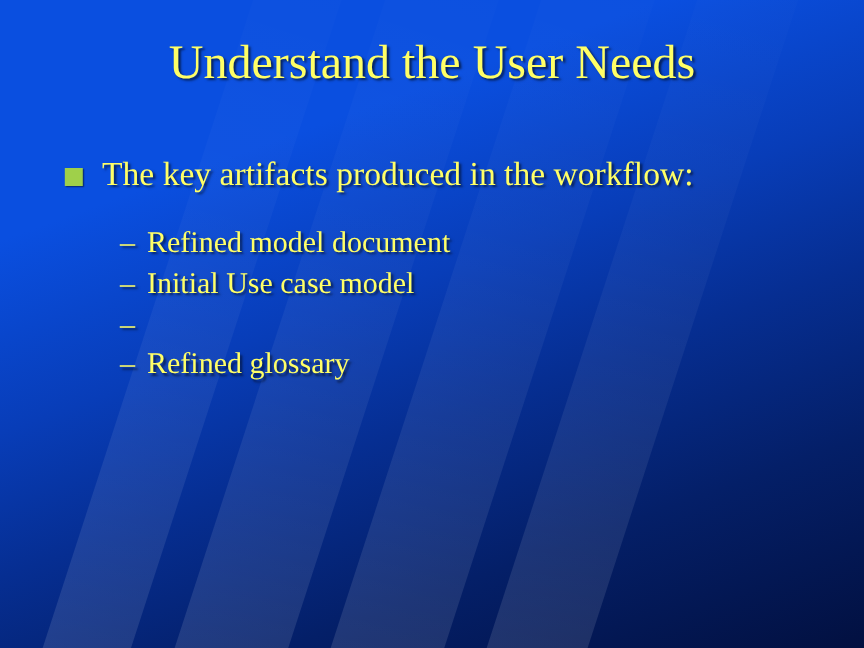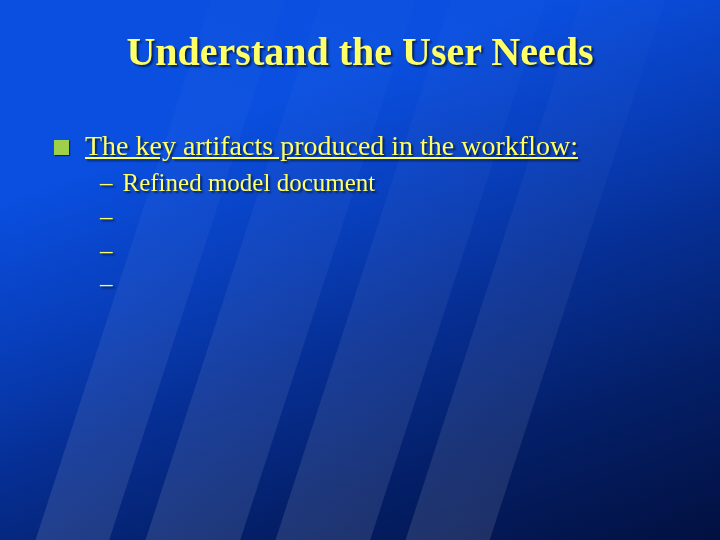--- a/index.html
+++ b/index.html
@@ -48,38 +48,37 @@
   .bar.b3 { left: 490px; width: 90px; }
   .bar.b4 { left: 620px; width: 80px; }
 
   .title {
     position: absolute;
     top: 28px;
     left: 0;
     right: 0;
     text-align: center;
     font-size: 40px;
-    font-weight: 700;
+    font-weight: 400;
     text-shadow: 2px 2px 2px rgba(0,0,0,0.6);
   }
 
   .body {
     position: absolute;
     top: 130px;
     left: 54px;
     right: 40px;
   }
   .l1 {
     display: flex;
     align-items: flex-start;
     gap: 16px;
     font-size: 28px;
     text-shadow: 2px 2px 2px rgba(0,0,0,0.55);
-    margin-bottom: 4px;
-    text-decoration: underline;
+    margin-bottom: 24px;
   }
   .sq {
     width: 15px;
     height: 15px;
     background: #9fd04a;
     margin-top: 10px;
     flex: 0 0 auto;
     box-shadow: 1px 1px 1px rgba(0,0,0,0.5);
   }
   .subs {
@@ -115,23 +114,25 @@
       <div class="sq"></div>
       <div>The key artifacts produced in the workflow:</div>
     </div>
     <div class="subs">
       <div class="sub">
         <span class="dash">–</span>
         <span>Refined model document</span>
       </div>
       <div class="sub">
         <span class="dash">–</span>
+        <span>Initial Use case model</span>
       </div>
       <div class="sub">
         <span class="dash">–</span>
       </div>
       <div class="sub">
         <span class="dash">–</span>
+        <span>Refined glossary</span>
       </div>
     </div>
   </div>
 
 </div>
 
 </body></html>

